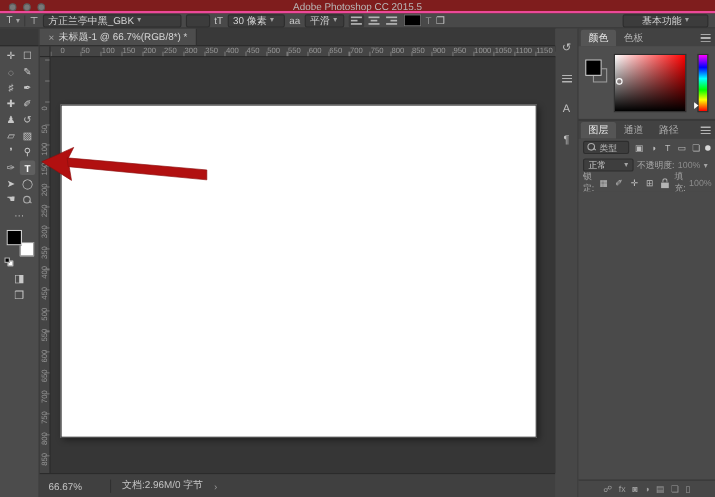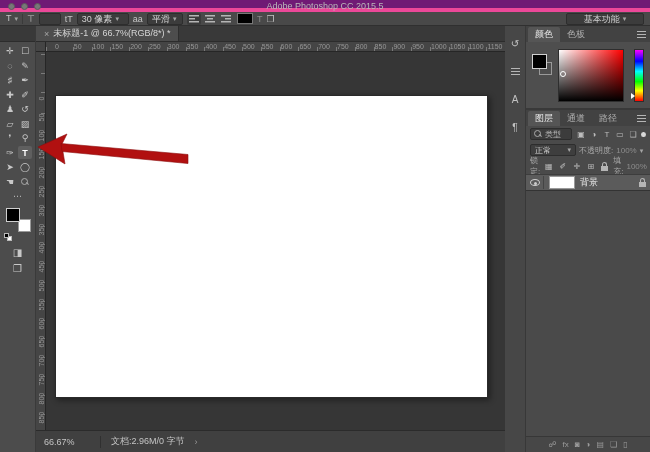--- a/index.html
+++ b/index.html
@@ -2,21 +2,21 @@
 <html><head>
 <meta charset="utf-8">
 <style>
   * { margin:0; padding:0; box-sizing:border-box; }
   html,body { background:#262626; }
   .app { position:relative; width:650px; height:452px; overflow:hidden;
          font-family:"Liberation Sans","DejaVu Sans",sans-serif; color:#cfcfcf;
          background:#484848; user-select:none; }
 
   
-  .titlebar { position:relative; height:12px; background:#701a75; border-bottom:4px solid #ec4899; }
+  .titlebar { position:relative; height:12px; background:#7f1d1d; border-bottom:2px solid #ec4899; }
   .tl { position:absolute; top:3px; width:7px; height:7px; border-radius:50%;
         background:#787878; border:1px solid #5c5c5c; }
   .tl.c { left:8px; } .tl.m { left:21px; } .tl.z { left:34px; }
   .apptitle { position:absolute; left:0; right:0; top:1px; text-align:center;
               font-size:9px; color:#b9b9b9; line-height:10px; }
 
   
   .optionsbar { height:14px; background:#494949; border-bottom:1px solid #303030;
                 display:flex; align-items:center; gap:4px; padding:0 6px; font-size:9px; }
   .ob-icon { color:#c6c6c6; font-size:9px; line-height:12px; }
@@ -162,20 +162,23 @@
     <span class="tl c"></span>
     <span class="tl m"></span>
     <span class="tl z"></span>
     <div class="apptitle">Adobe Photoshop CC 2015.5</div>
   </div>
 
   <div class="optionsbar">
     <span class="ob-icon caret">T</span>
     <span class="vdiv"></span>
     <span class="ob-icon">⊤</span>
+    <div class="field caret" style="width:126px;">
+      <span>方正兰亭中黑_GBK</span>
+    </div>
     <div class="field" style="width:22px;">
       <span></span>
     </div>
     <span class="ob-icon">tT</span>
     <div class="field caret" style="width:52px;">
       <span>30 像素</span>
     </div>
     <span class="ob-icon">aa</span>
     <div class="field caret" style="width:36px;">
       <span>平滑</span>
@@ -379,28 +382,20 @@
                   <span class="ficon">✐</span>
                   <span class="ficon">✛</span>
                   <span class="ficon">⊞</span>
                   <span class="ficon">
                     <span class="lock"></span>
                   </span>
                 </span>
               <span>填充:</span>
               <span class="dimval">100%</span>
             </div>
-            <div class="layer-row">
-              <span class="eyebox">
-                  <span class="eye"></span>
-                </span>
-              <span class="thumb"></span>
-              <span class="layer-name">背景</span>
-              <span class="lock"></span>
-            </div>
             <div class="lay-fill"></div>
             <div class="layer-buttons" id="layer-buttons">
                 <span class="lbtn">☍</span>
                 <span class="lbtn">fx</span>
                 <span class="lbtn">◙</span>
                 <span class="lbtn">◑</span>
                 <span class="lbtn">▤</span>
                 <span class="lbtn">❏</span>
                 <span class="lbtn">▯</span>
               </div>

